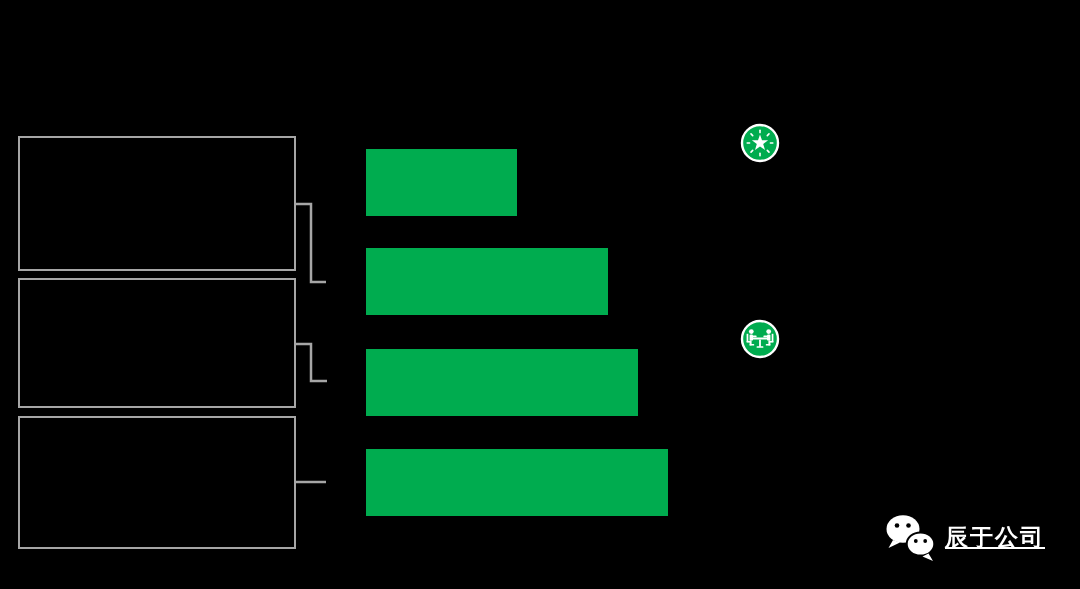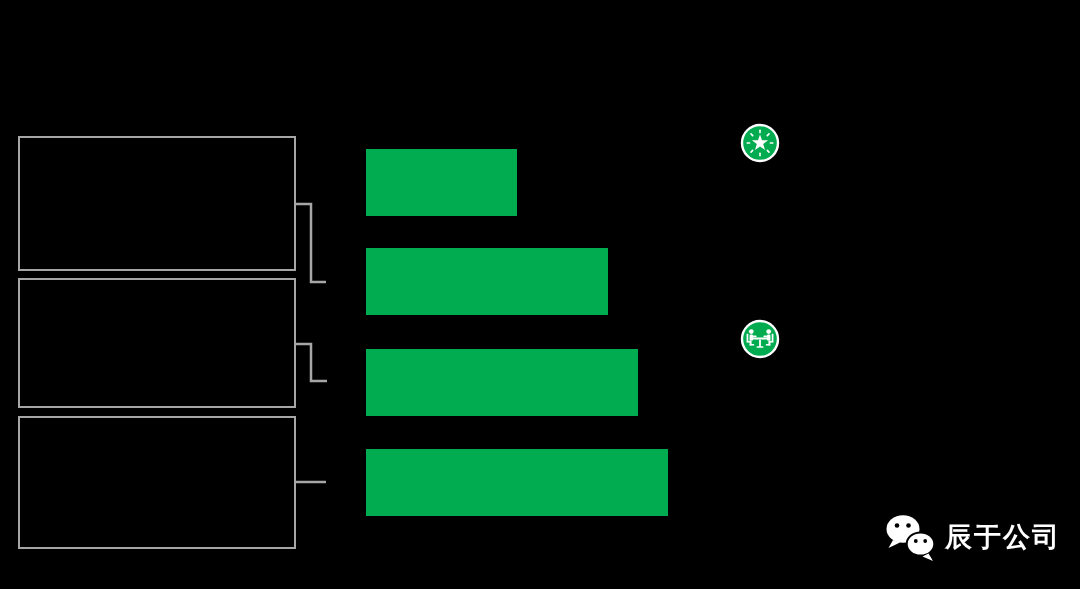--- a/index.html
+++ b/index.html
@@ -27,22 +27,22 @@
   #bar3{top:349px;}
   #bar4{top:449px;}
   .badge{position:absolute;width:42px;height:42px;}
   #badge1{left:739px;top:122px;}
   #badge2{left:739px;top:318px;}
   .footer{
     position:absolute;left:884px;top:510px;height:54px;
     display:flex;align-items:center;gap:7px;
   }
   .brand{
-    color:var(--white);font-size:27px;font-weight:700;letter-spacing:2px;
-    line-height:54px;white-space:nowrap;
+    color:var(--white);font-size:23px;font-weight:700;letter-spacing:2px;
+    line-height:54px;white-space:nowrap;text-decoration:underline;
   }
 </style>
 </head>
 <body>
 
 <div id="canvas">
 
   <div class="abox" id="box1"></div>
   <div class="abox" id="box2"></div>
   <div class="abox" id="box3"></div>

